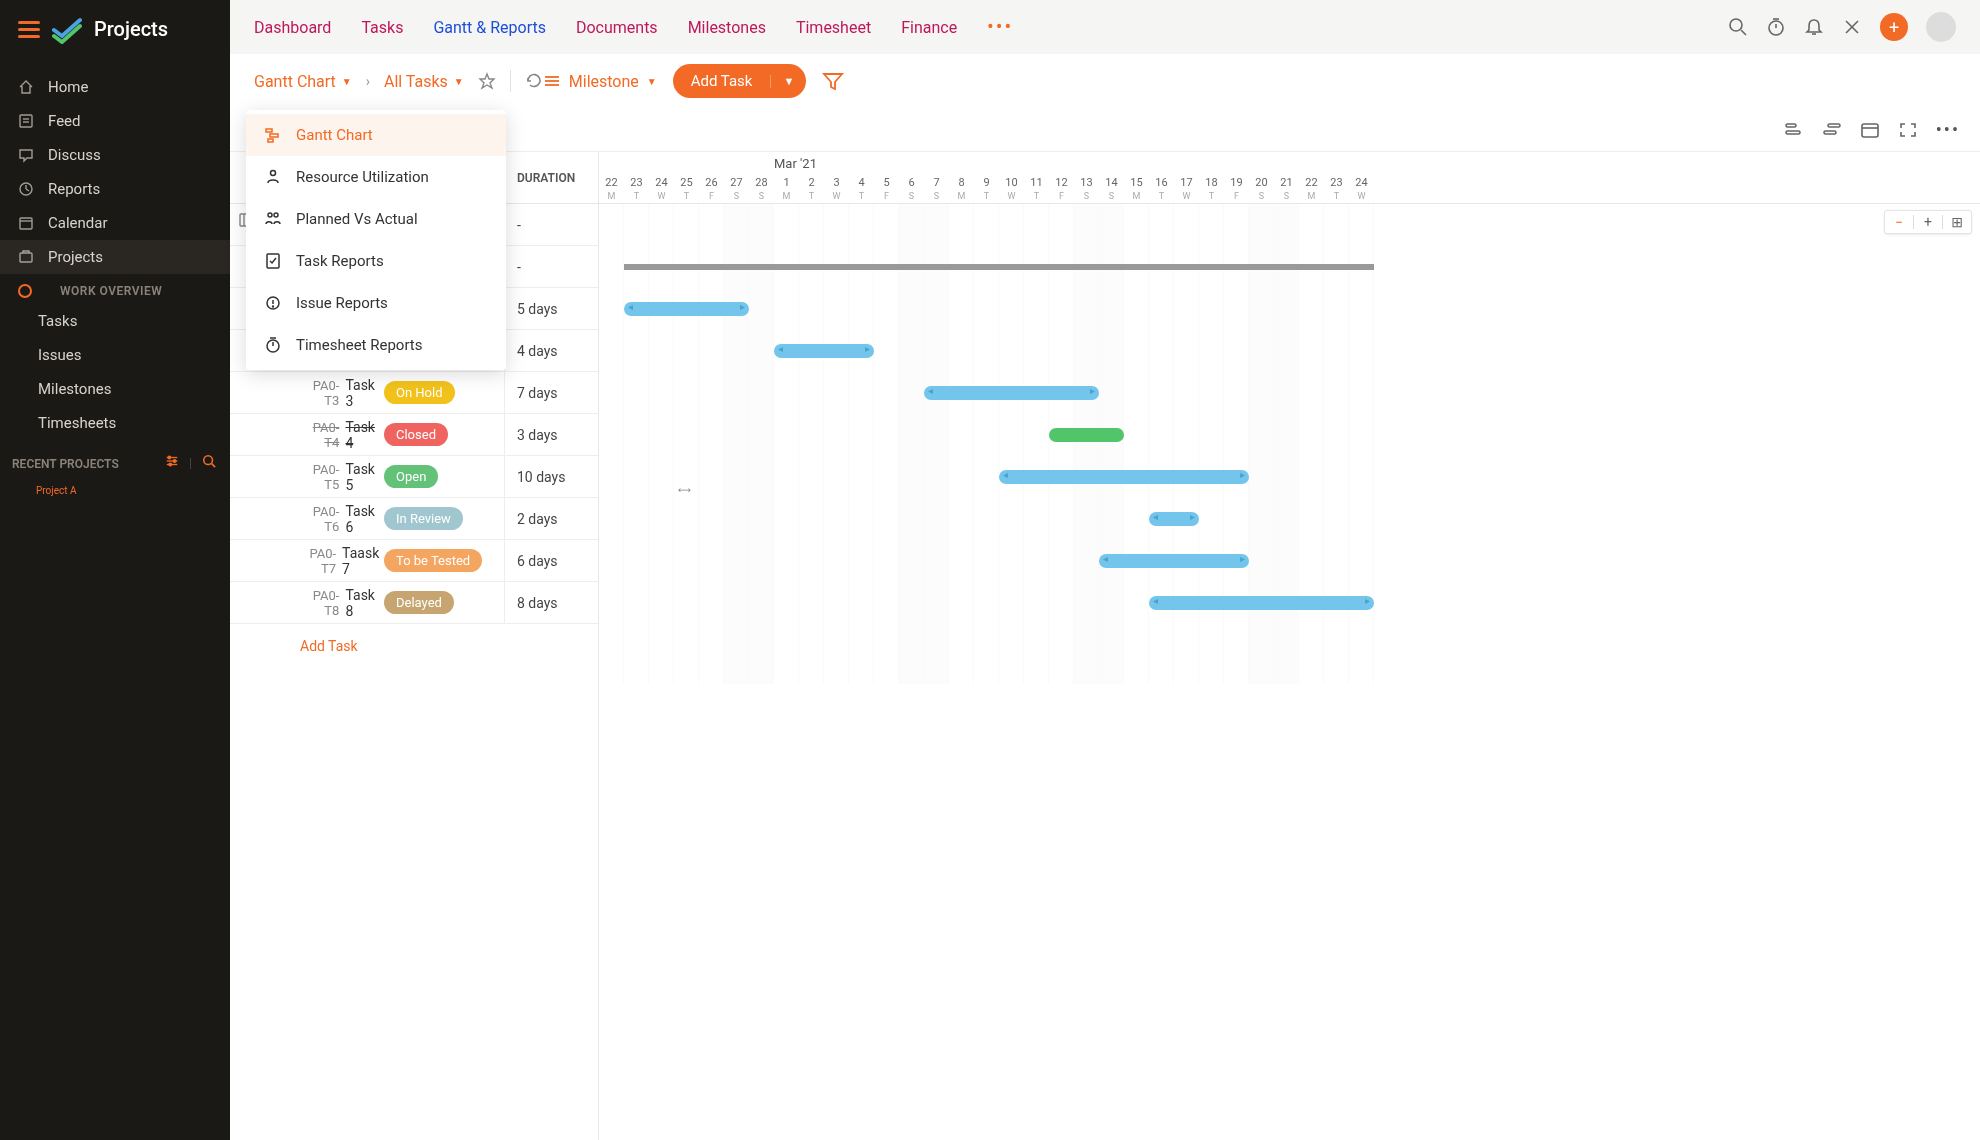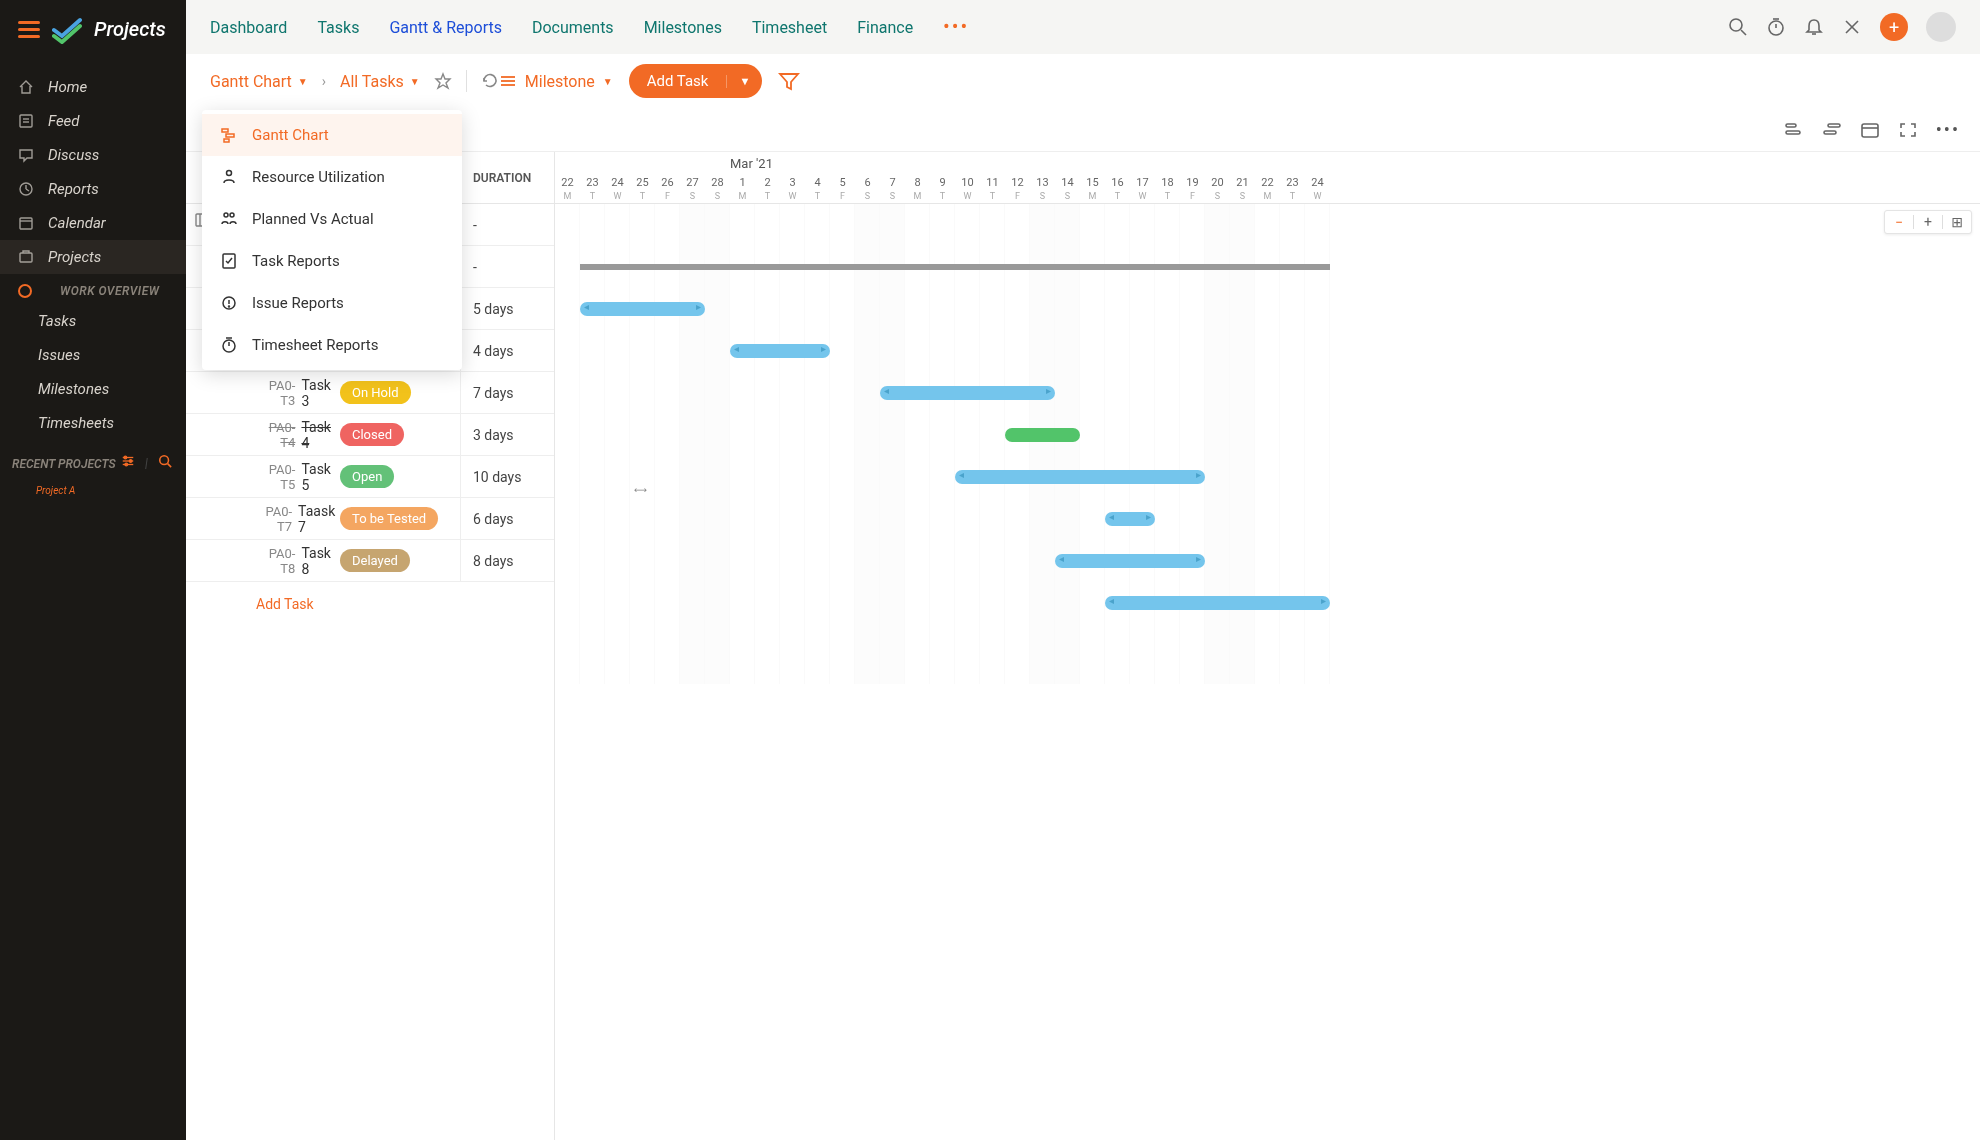--- a/index.html
+++ b/index.html
@@ -1,20 +1,20 @@
 <!DOCTYPE html>
 <html><head>
 <meta charset="utf-8">
 <style>
 * { box-sizing: border-box; margin: 0; padding: 0; }
 body { font-family: -apple-system, BlinkMacSystemFont, "Segoe UI", Roboto, sans-serif; font-size: 14px; color: #333; background: #fff; overflow: hidden; }
 .app { display: flex; height: 100vh; }
 
 
-.sidebar { width: 186px; background: #1b1916; color: #c7c2bc; flex-shrink: 0; display: flex; flex-direction: column; font-style: italic; }
+.sidebar { width: 230px; background: #1b1916; color: #c7c2bc; flex-shrink: 0; display: flex; flex-direction: column; }
 .sb-header { display: flex; align-items: center; padding: 14px 18px; gap: 12px; }
 .hamburger { width: 22px; display: flex; flex-direction: column; gap: 4px; cursor: pointer; }
 .hamburger span { height: 3px; background: #f26a25; border-radius: 2px; }
 .logo-icon { width: 30px; height: 30px; position: relative; }
 .logo-icon svg { width: 100%; height: 100%; }
 .logo-text { font-size: 20px; color: #fff; font-weight: 500; }
 .sb-nav { padding-top: 12px; }
 .sb-item { display: flex; align-items: center; gap: 14px; padding: 8px 18px; cursor: pointer; color: #d8d3cc; font-size: 15px; }
 .sb-item.active { background: #2a2622; }
 .sb-icon { width: 16px; height: 16px; opacity: 0.7; }
@@ -23,21 +23,21 @@
 .sb-sub { padding: 8px 18px 8px 38px; cursor: pointer; font-size: 15px; color: #d8d3cc; }
 .sb-recent-hdr { display: flex; align-items: flex-end; justify-content: space-between; padding: 14px 14px 8px 12px; font-size: 12px; font-weight: 600; color: #8a837a; }
 .sb-recent-icons { display: flex; gap: 10px; align-items: center; color: #f26a25; }
 .sb-recent-icons .sep { color: #444; }
 .sb-recent-item { padding: 6px 18px 6px 36px; color: #f26a25; cursor: pointer; font-size: 10px; }
 
 
 .main { flex: 1; display: flex; flex-direction: column; background: #f5f5f3; position: relative; min-width: 0; }
 .topnav { display: flex; align-items: center; justify-content: space-between; padding: 0 24px; background: #f5f5f3; height: 54px; }
 .topnav-tabs { display: flex; gap: 30px; }
-.topnav-tab { cursor: pointer; font-size: 16px; color: #0f766e; padding: 4px 0; }
+.topnav-tab { cursor: pointer; font-size: 16px; color: #be185d; padding: 4px 0; }
 .topnav-tab.active { color: #1d4ed8; }
 .topnav-more { color: #f26a25; font-size: 20px; letter-spacing: 2px; cursor: pointer; }
 .topnav-right { display: flex; align-items: center; gap: 18px; }
 .tn-icon { width: 20px; height: 20px; cursor: pointer; color: #666; }
 .tn-add { width: 28px; height: 28px; border-radius: 50%; background: #f26a25; color: #fff; display: flex; align-items: center; justify-content: center; font-size: 18px; cursor: pointer; }
 .tn-avatar { width: 30px; height: 30px; border-radius: 50%; background: #ddd; cursor: pointer; }
 
 
 .subhdr { display: flex; align-items: center; justify-content: flex-start; background: #fff; height: 54px; padding: 0 24px; }
 .subhdr-left { display: flex; align-items: center; gap: 14px; position: relative; }
@@ -408,20 +408,28 @@
               <div class="gl-row">
                 <div class="gl-taskcell">
                   <span class="task-id">PA0-T5</span>
                   <span class="task-name">Task 5</span>
                 </div>
                 <div class="gl-statuscell"><span class="status-pill" style="background:#63c178">Open</span></div>
                 <div class="gl-durcell">10 days</div>
               </div>
               <div class="gl-row">
                 <div class="gl-taskcell">
+                  <span class="task-id">PA0-T6</span>
+                  <span class="task-name">Task 6</span>
+                </div>
+                <div class="gl-statuscell"><span class="status-pill" style="background:#a0c6cf">In Review</span></div>
+                <div class="gl-durcell">2 days</div>
+              </div>
+              <div class="gl-row">
+                <div class="gl-taskcell">
                   <span class="task-id">PA0-T7</span>
                   <span class="task-name">Taask 7</span>
                 </div>
                 <div class="gl-statuscell"><span class="status-pill" style="background:#f4a661">To be Tested</span></div>
                 <div class="gl-durcell">6 days</div>
               </div>
               <div class="gl-row">
                 <div class="gl-taskcell">
                   <span class="task-id">PA0-T8</span>
                   <span class="task-name">Task 8</span>

